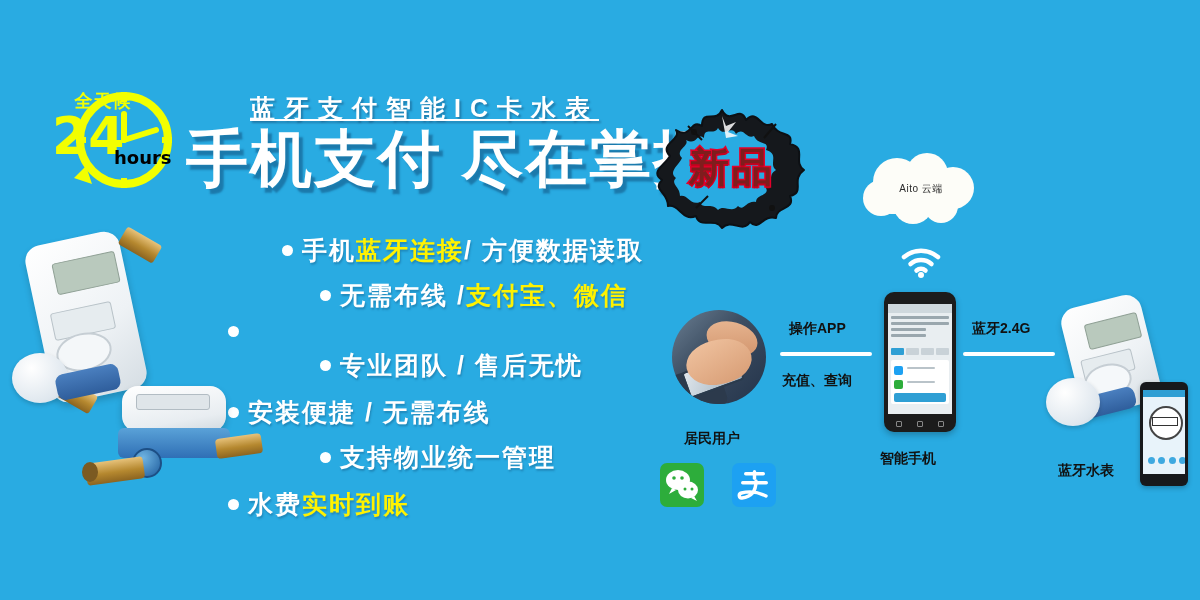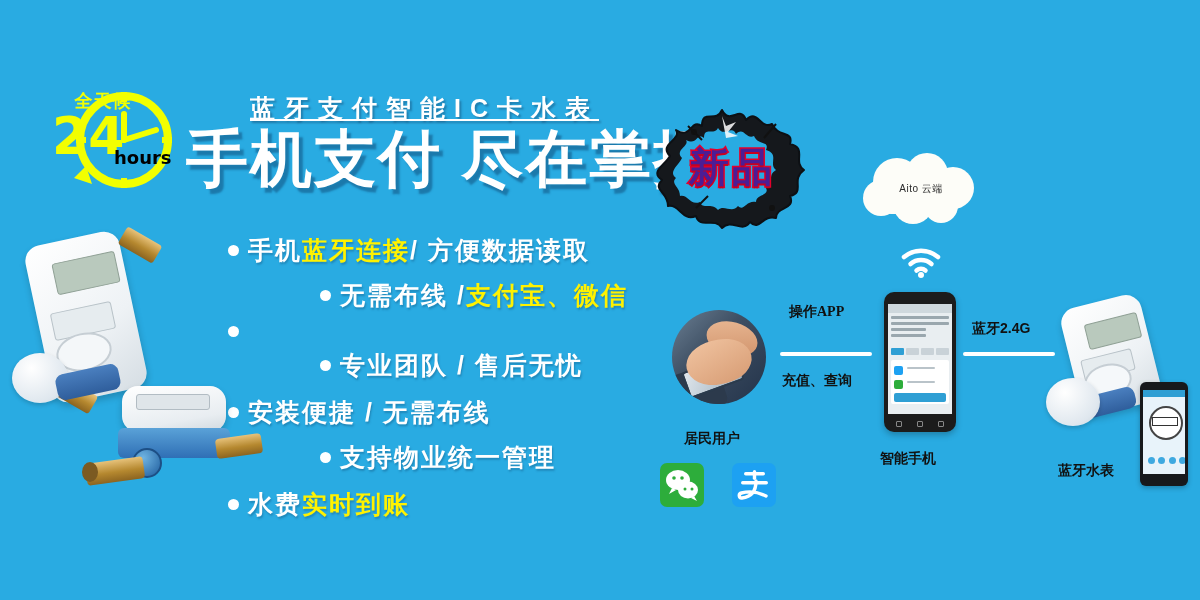--- a/index.html
+++ b/index.html
@@ -42,39 +42,39 @@
     color:#ffffff;font-size:62px;font-weight:bold;letter-spacing:2px;
     line-height:70px;white-space:nowrap;
     text-shadow:4px 5px 2px rgba(17,80,125,.55);
   }
 
   
   .newbadge{position:absolute;left:652px;top:96px;width:160px;height:140px;}
   .newbadge svg{position:absolute;left:0;top:0;}
   .newbadge .np{
     position:absolute;left:0;top:44px;width:160px;text-align:center;
-    font-size:40px;font-weight:bold;letter-spacing:3px;color:#4c1d95;
+    font-size:40px;font-weight:bold;letter-spacing:3px;color:#7f1d1d;
     -webkit-text-stroke:3px #e4002b;paint-order:stroke fill;
     text-shadow:0 2px 0 #c9001f;
   }
 
   
   .bullets{position:absolute;left:228px;top:234px;width:470px;}
   .bline{
     display:flex;align-items:center;color:#ffffff;
     font-size:25px;font-weight:bold;letter-spacing:2px;white-space:nowrap;
     text-shadow:1px 2px 2px rgba(15,70,110,.35);
   }
   .bline.ind{padding-left:92px;}
   .bline .dot{
     width:11px;height:11px;border-radius:50%;background:#fff;
     margin-right:9px;flex:0 0 auto;
   }
   .hi{color:#fff200;}
-  .b1{margin-top:0px;}
+  .b1{margin-top:0px;justify-content:center;}
   .b2{margin-top:12px;}
   .b3{margin-top:14px;}
   .b4{margin-top:12px;}
   .b5{margin-top:14px;}
   .b6{margin-top:12px;}
   .b7{margin-top:14px;}
 
   
   .meterA{position:absolute;left:20px;top:235px;width:155px;height:215px;}
   .meterB{position:absolute;left:78px;top:378px;width:185px;height:130px;}
@@ -299,21 +299,21 @@
   </div>
 
   <div class="person">
     <div class="sleeve"></div>
     <div class="hand2"></div>
     <div class="phonep"></div>
     <div class="hand"></div>
   </div>
   <div class="lab" style="left:684px;top:430px;">居民用户</div>
 
-  <div class="lab" style="left:789px;top:303px;font-family:Liberation Serif, serif;">操作APP</div>
+  <div class="lab" style="left:789px;top:320px;">操作APP</div>
   <div class="linedash" style="left:780px;top:352px;width:92px;"></div>
   <div class="lab" style="left:782px;top:372px;">充值、查询</div>
 
   <div class="phone">
     <div class="screen">
       <div class="topbar"></div>
       <div class="rows">
         <div class="rr"></div>
         <div class="rr"></div>
         <div class="rr s"></div>

